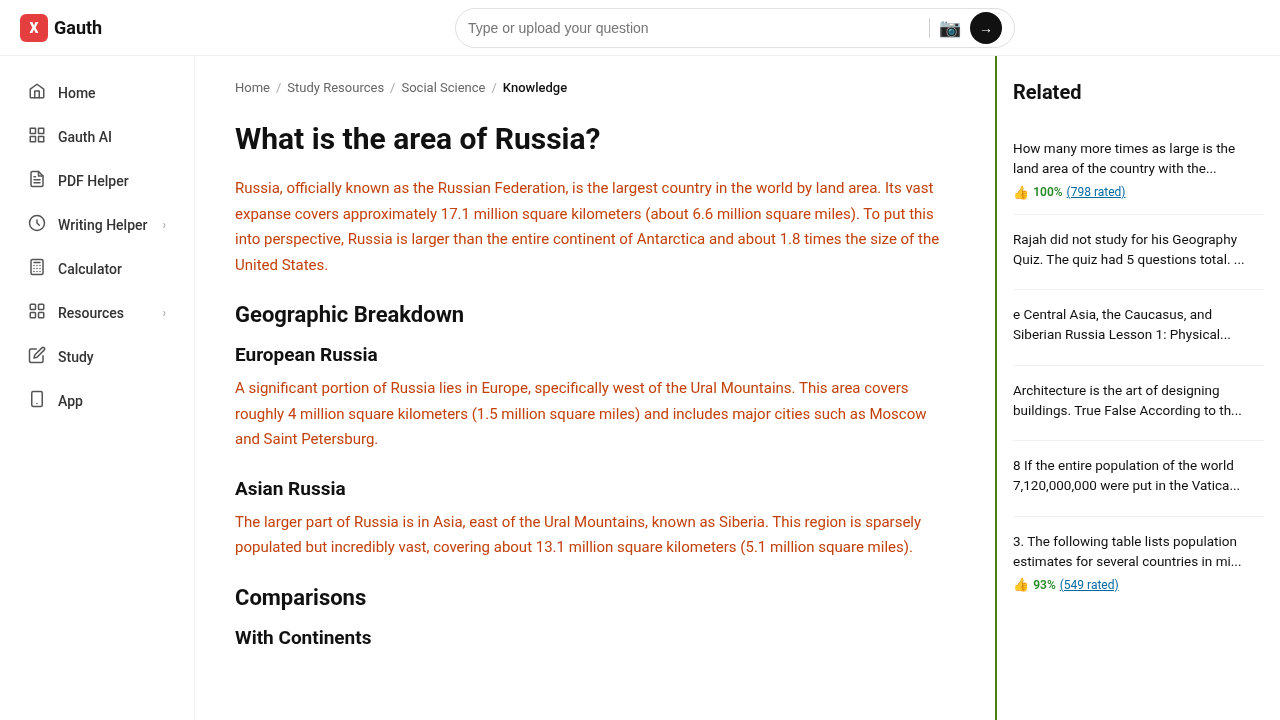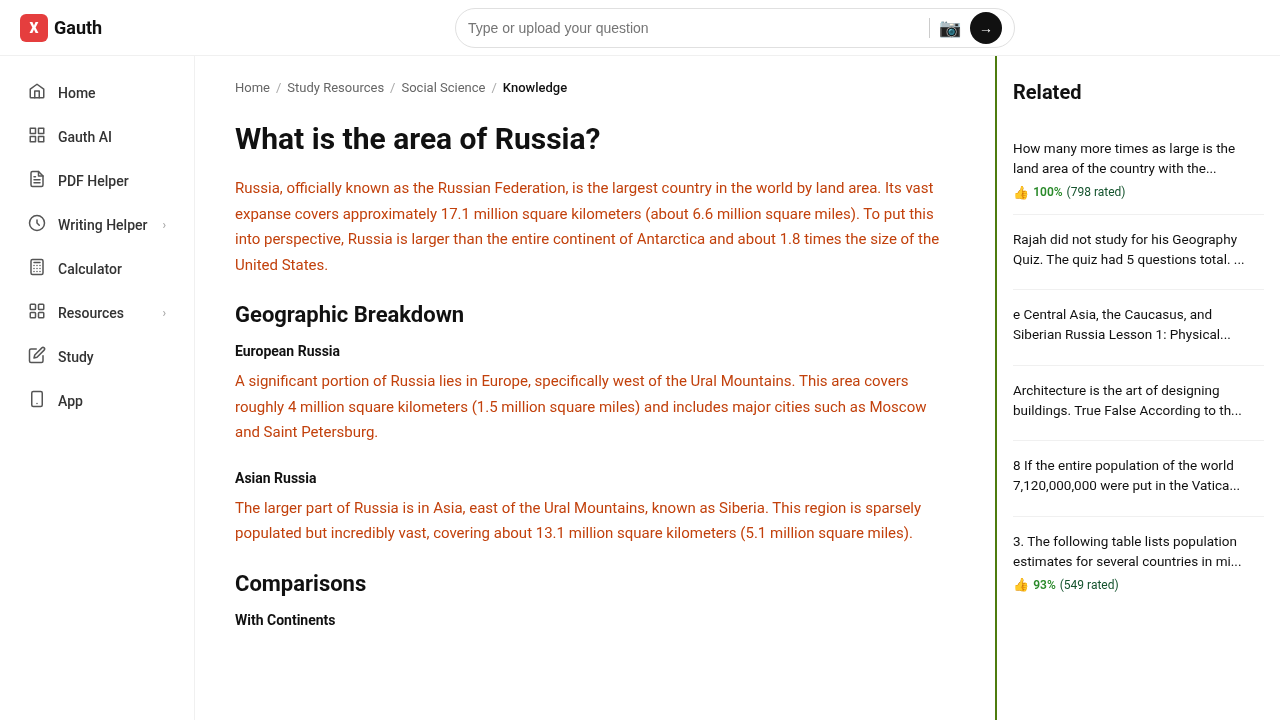--- a/index.html
+++ b/index.html
@@ -154,21 +154,21 @@
       margin-bottom: 24px;
     }
     .section-heading {
       font-size: 22px;
       font-weight: 700;
       color: #111;
       margin-bottom: 16px;
       margin-top: 8px;
     }
     .sub-heading {
-      font-size: 14px;
+      font-size: 19px;
       font-weight: 700;
       color: #111;
       margin-bottom: 10px;
     }
 
     
     .right-panel {
       width: 285px;
       flex-shrink: 0;
       border-left: 2px solid #4d7c0f;
@@ -199,21 +199,21 @@
     }
     .related-rating {
       display: flex;
       align-items: center;
       gap: 4px;
       font-size: 12px;
       color: #2a8a2a;
       font-weight: 600;
     }
     .thumb-icon { color: #2a8a2a; font-size: 13px; }
-    .rating-count { color: #14532d; font-weight: 400; }
+    .rating-count { color: #0369a1; font-weight: 400; text-decoration: underline; }
   </style>
 </head>
 <body>
 
 <div class="topbar">
   <div class="logo-area">
     <div class="logo-icon">
       <span>X</span>
     </div>
     <span>Gauth</span>

